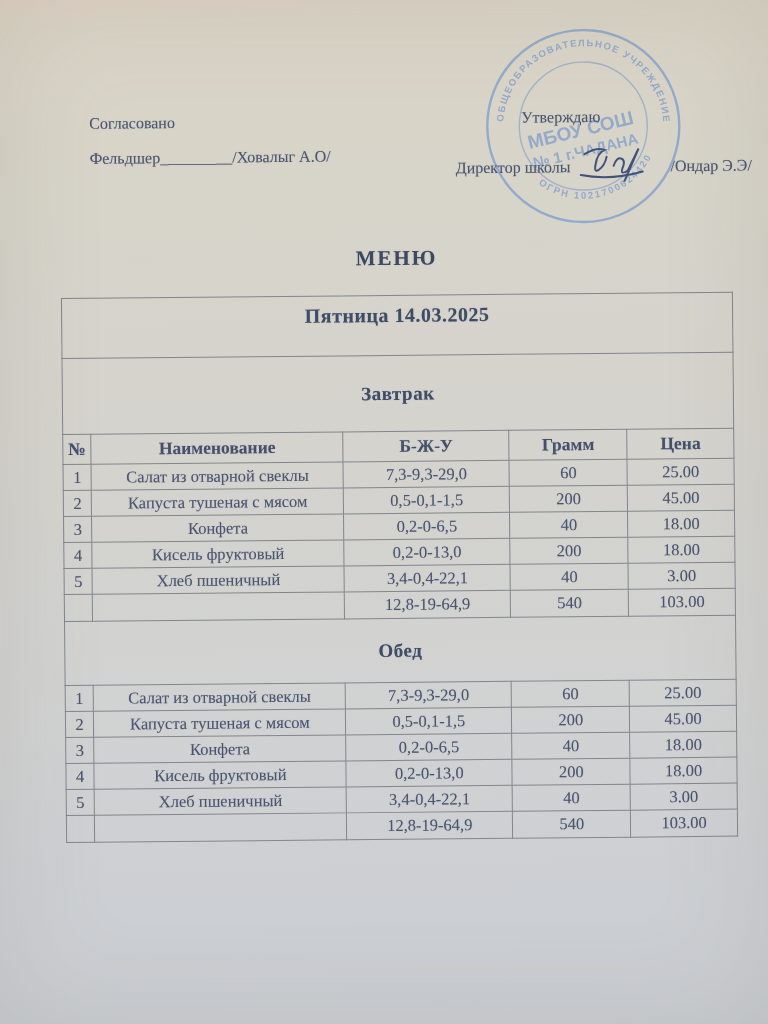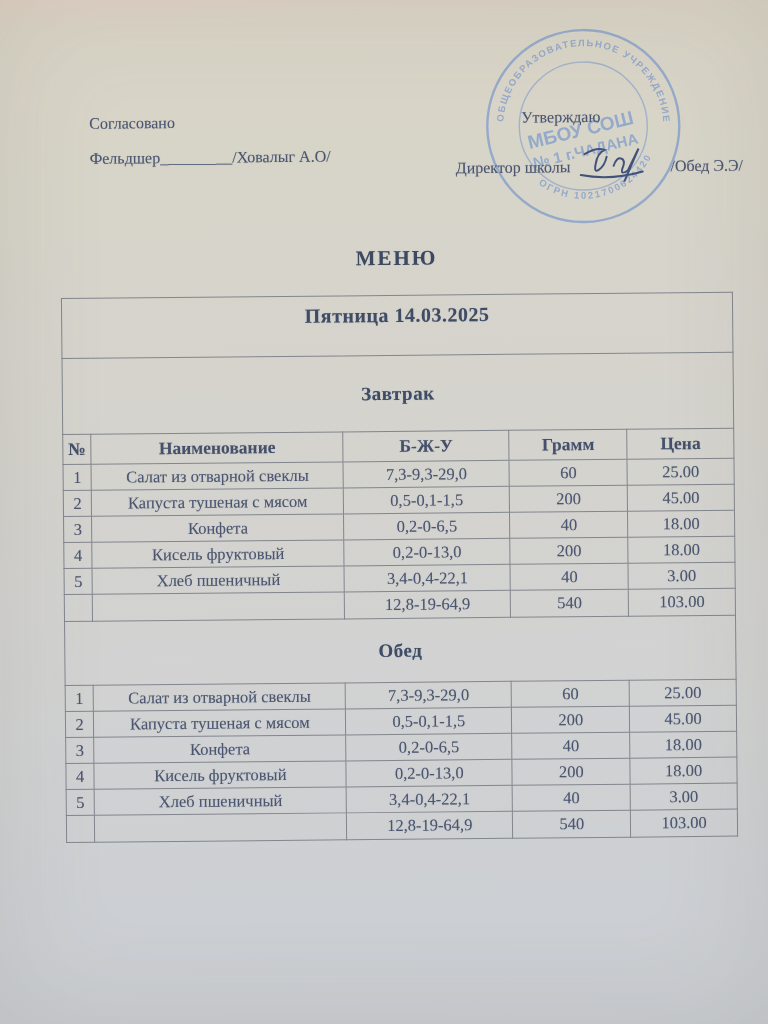--- a/index.html
+++ b/index.html
@@ -107,21 +107,21 @@
     <div class="l2">
       <span>Директор школы</span>
       <span class="sig-slot">
         <svg width="92" height="40" viewBox="0 0 92 40">
           <g fill="none" stroke="#42527a" stroke-width="2" stroke-linecap="round">
             <path d="M8 12 q12 -7 20 -4 q-7 3 -9 14 q-2 9 3 6 q6 -4 8 -13 m7 9 q3 -9 8 -7 q4 2 1 9 q-3 8 5 3 l11 -22 l-15 34"></path>
             <path d="M4 33 q30 6 62 -3"></path>
           </g>
         </svg>
       </span>
-      <span>/Обед Э.Э/</span>
+      <span>/Ондар Э.Э/</span>
     </div>
   </div>
 
   <div class="title soft">МЕНЮ</div>
 
   <table class="menu soft">
     <colgroup>
       <col style="width:4.2%">
         <col style="width:37.6%">
         <col style="width:24.7%">

